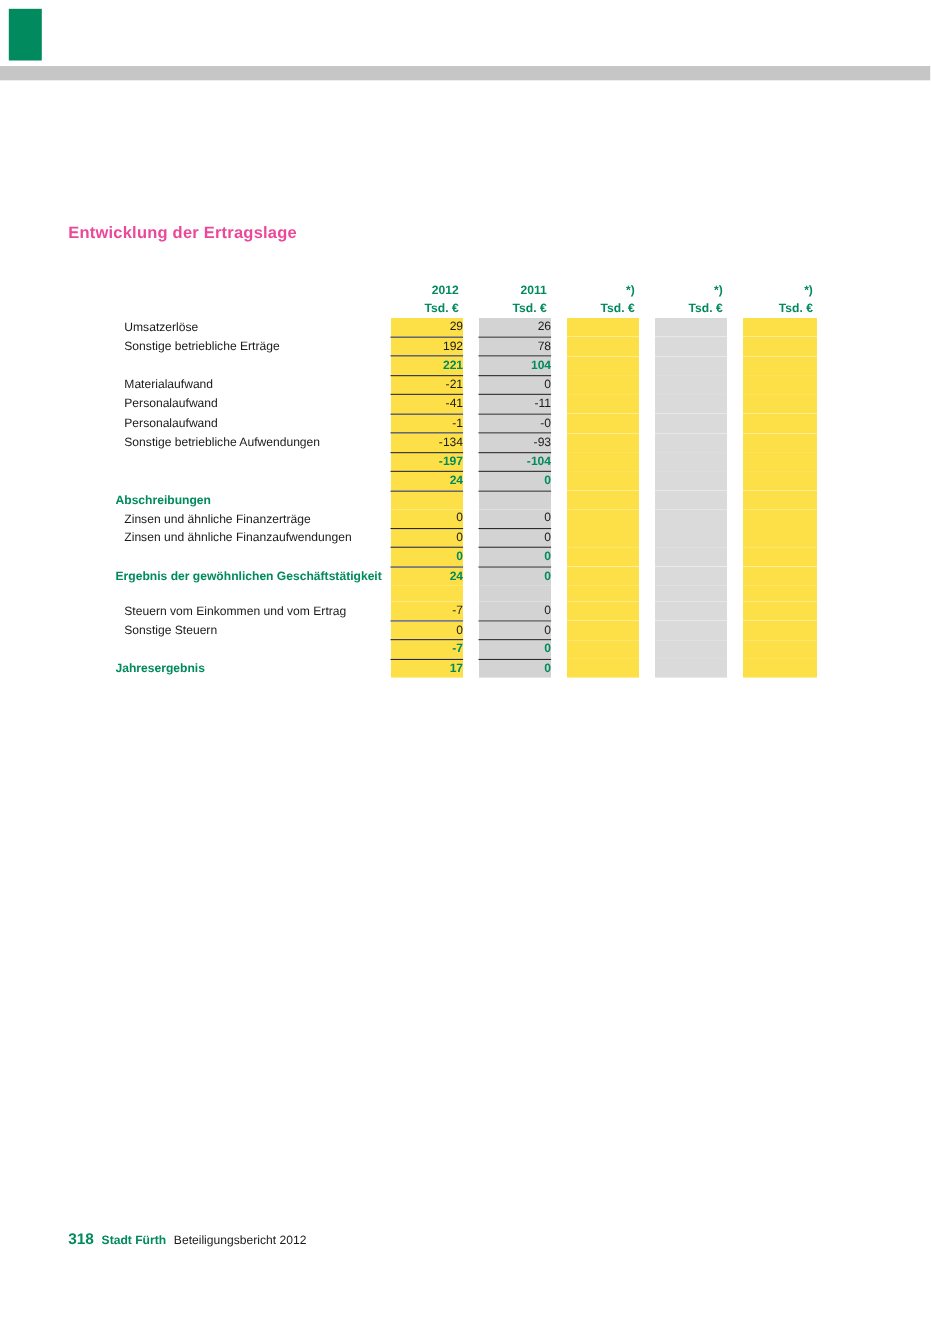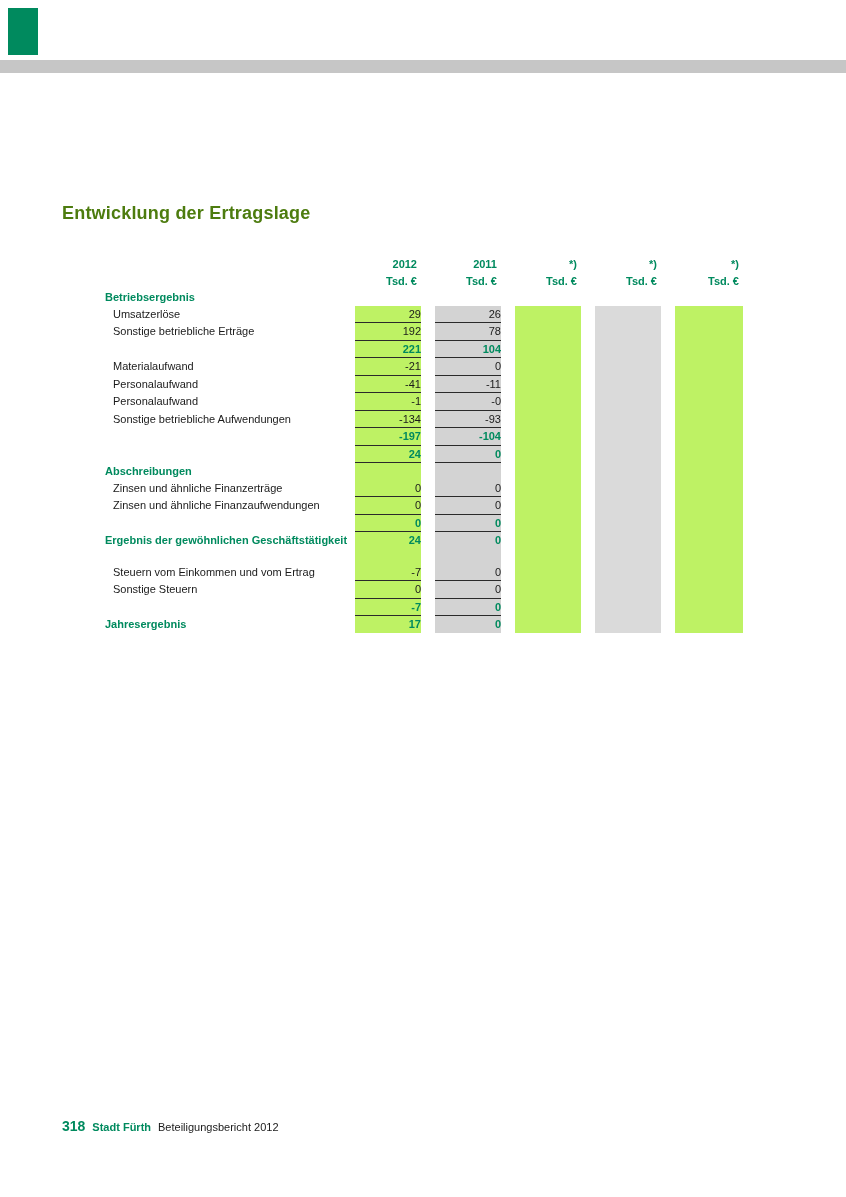--- a/index.html
+++ b/index.html
@@ -11,42 +11,42 @@
     color:#1a1a1a;
     overflow:hidden;
   }
   
   .corner-block{position:absolute;left:8px;top:8px;width:30px;height:47px;background:#008a5e;}
   .top-bar{position:absolute;left:0;top:60px;width:846px;height:13px;background:#c6c6c6;}
 
   
   .title{
     position:absolute;left:62px;top:203px;
-    font-size:18px;font-weight:bold;color:#4d7c0f;
+    font-size:15px;font-weight:bold;color:#ec4899;
     letter-spacing:0.2px;
   }
 
   
   .tbl-wrap{position:absolute;left:105px;top:255px;}
   table.ertrag{border-collapse:collapse;table-layout:fixed;font-size:11px;color:#1a1a1a;}
   table.ertrag td{height:16.5px;padding:0;vertical-align:middle;white-space:nowrap;overflow:hidden;}
   col.c-label{width:250px;}
   col.c-val{width:66px;}
   col.c-gap{width:14px;}
   col.c-val-last{width:68px;}
 
   td.label{text-align:left;}
   tr.item td.label{padding-left:8px;}
   tr.section td.label, tr.result td.label{color:#008a5e;font-weight:bold;}
 
   td.val{text-align:right;padding-right:4px;}
   tr.total td.val, tr.result td.val{color:#008a5e;font-weight:bold;}
   td.u{border-bottom:1px solid #2a2a2a;}
 
-  .band-l{background:#bef264;margin-top:24px;}
+  .band-l{background:#fde047;margin-top:24px;}
   .band-d{background:#d3d3d3;margin-left:20px;}
   .band-d2{background:#dadada;}
 
   tr.head-year td, tr.head-unit td{color:#008a5e;font-weight:bold;text-align:right;padding-right:4px;}
   tr.head-year td{height:17px;}
   tr.head-unit td{height:17px;}
   tr.spacer td{height:15px;}
 
   
   .footnote{
@@ -107,32 +107,20 @@
         <td></td>
         <td>Tsd. €</td>
         <td></td>
         <td>Tsd. €</td>
         <td></td>
         <td>Tsd. €</td>
         <td></td>
         <td>Tsd. €</td>
       </tr>
 
-      <tr class="section">
-        <td class="label">Betriebsergebnis</td>
-        <td class="val"></td>
-            <td></td>
-        <td class="val"></td>
-            <td></td>
-        <td class="val"></td>
-            <td></td>
-        <td class="val"></td>
-            <td></td>
-        <td class="val"></td>
-      </tr>
 
       <tr class="item">
         <td class="label">Umsatzerlöse</td>
         <td class="val band-l u">29</td>
             <td></td>
         <td class="val band-d u">26</td>
             <td></td>
         <td class="val band-l"></td>
             <td></td>
         <td class="val band-d2"></td>

